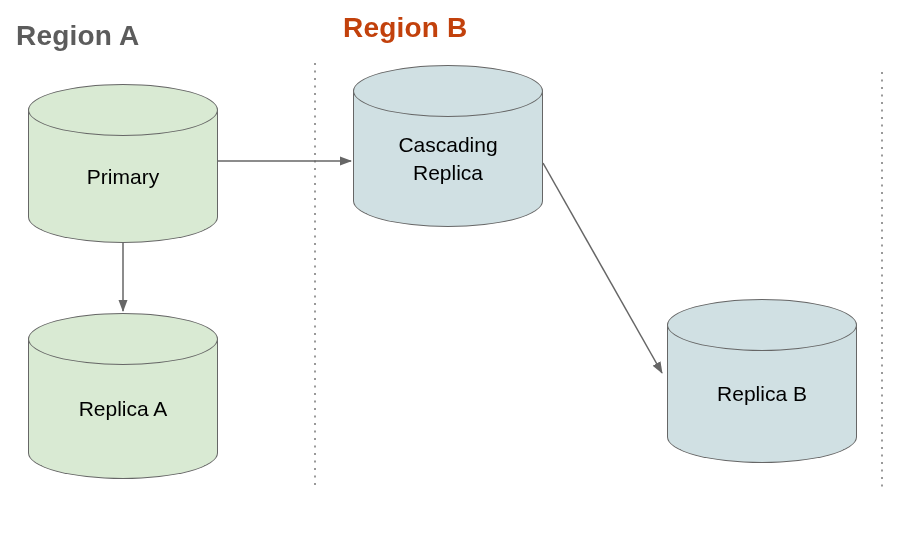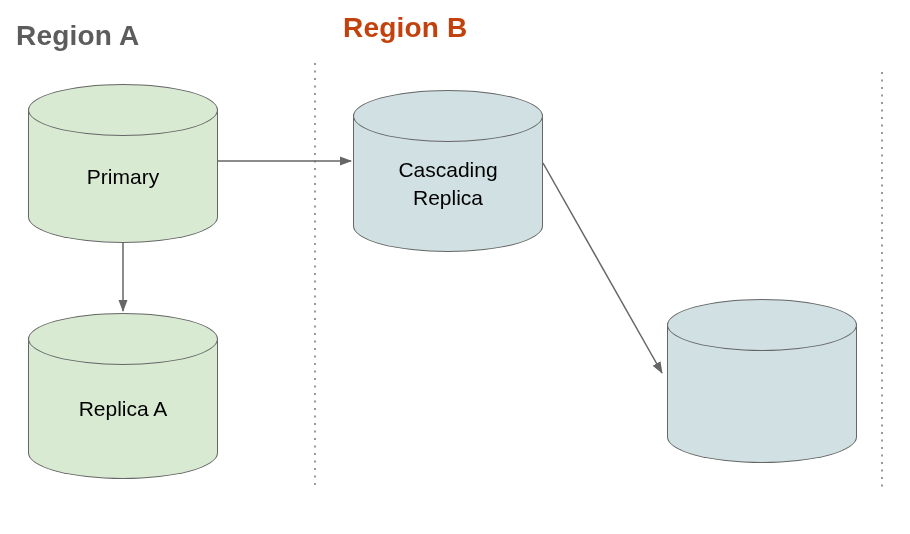--- a/index.html
+++ b/index.html
@@ -64,21 +64,21 @@
     text-align: center;
     z-index: 3;
     font-size: 21px;
     line-height: 28px;
     color: #000000;
   }
   .cyl-label span { display: inline-block; max-width: 140px; }
 
   .cyl-primary   { left: 28px;  top: 84px;  width: 190px; height: 159px; }
   .cyl-replica-a { left: 28px;  top: 313px; width: 190px; height: 166px; }
-  .cyl-cascading { left: 353px; top: 90px;  width: 190px; height: 162px; }
+  .cyl-cascading { left: 353px; top: 65px;  width: 190px; height: 162px; }
   .cyl-replica-b { left: 667px; top: 299px; width: 190px; height: 164px; }
 
   .edge-line { fill: none; stroke-width: 1.5px; }
   .boundary-line { fill: none; stroke-width: 1.6px; stroke-dasharray: 2 5.5; }
 </style>
 </head>
 <body>
 
 <div class="canvas">
 
@@ -120,15 +120,18 @@
     <div class="cyl-top" style="background: rgb(208, 224, 227);"></div>
     <div class="cyl-body" style="background: rgb(208, 224, 227);"></div>
     <div class="cyl-label">
       <span>Cascading Replica</span>
     </div>
   </div>
 
   <div class="cylinder cyl-replica-b">
     <div class="cyl-top" style="background: rgb(208, 224, 227);"></div>
     <div class="cyl-body" style="background: rgb(208, 224, 227);"></div>
+    <div class="cyl-label">
+      <span>Replica B</span>
+    </div>
   </div>
 
 </div>
 
 </body></html>

